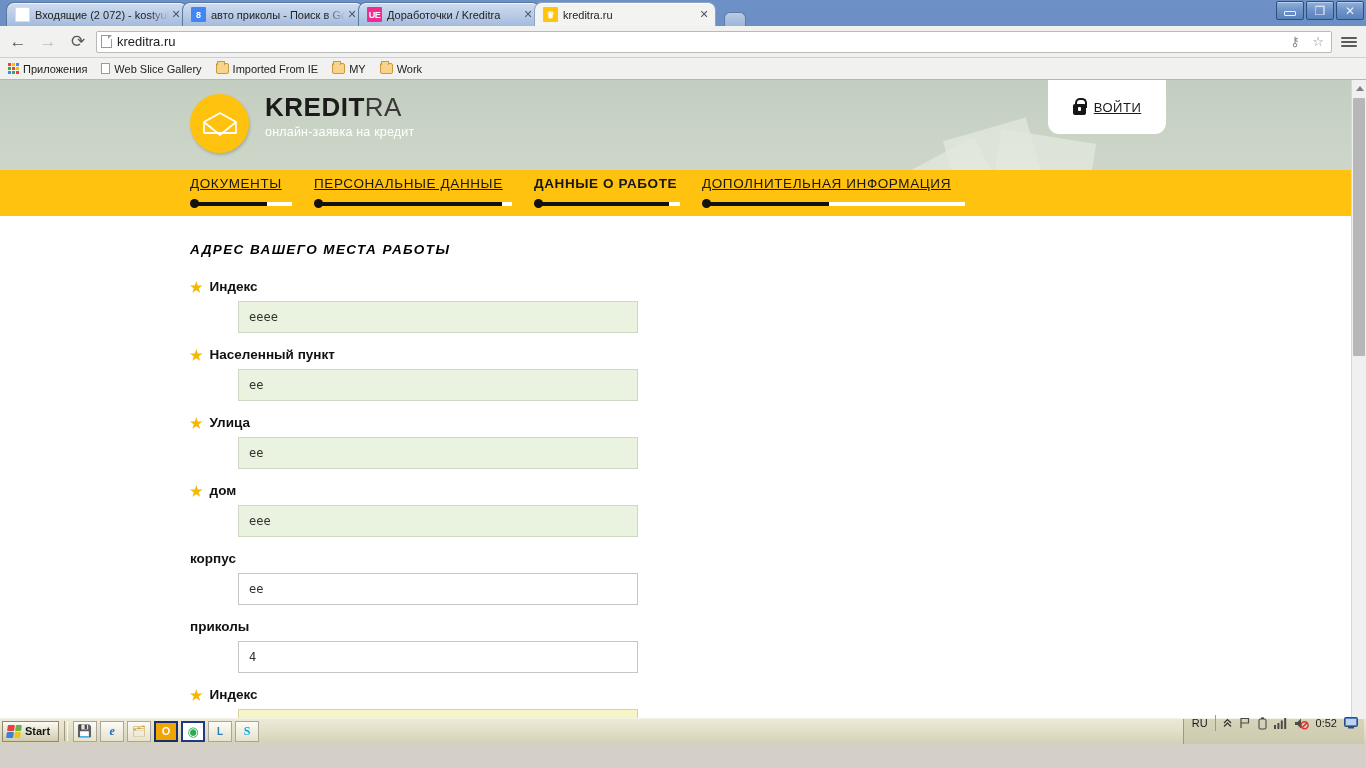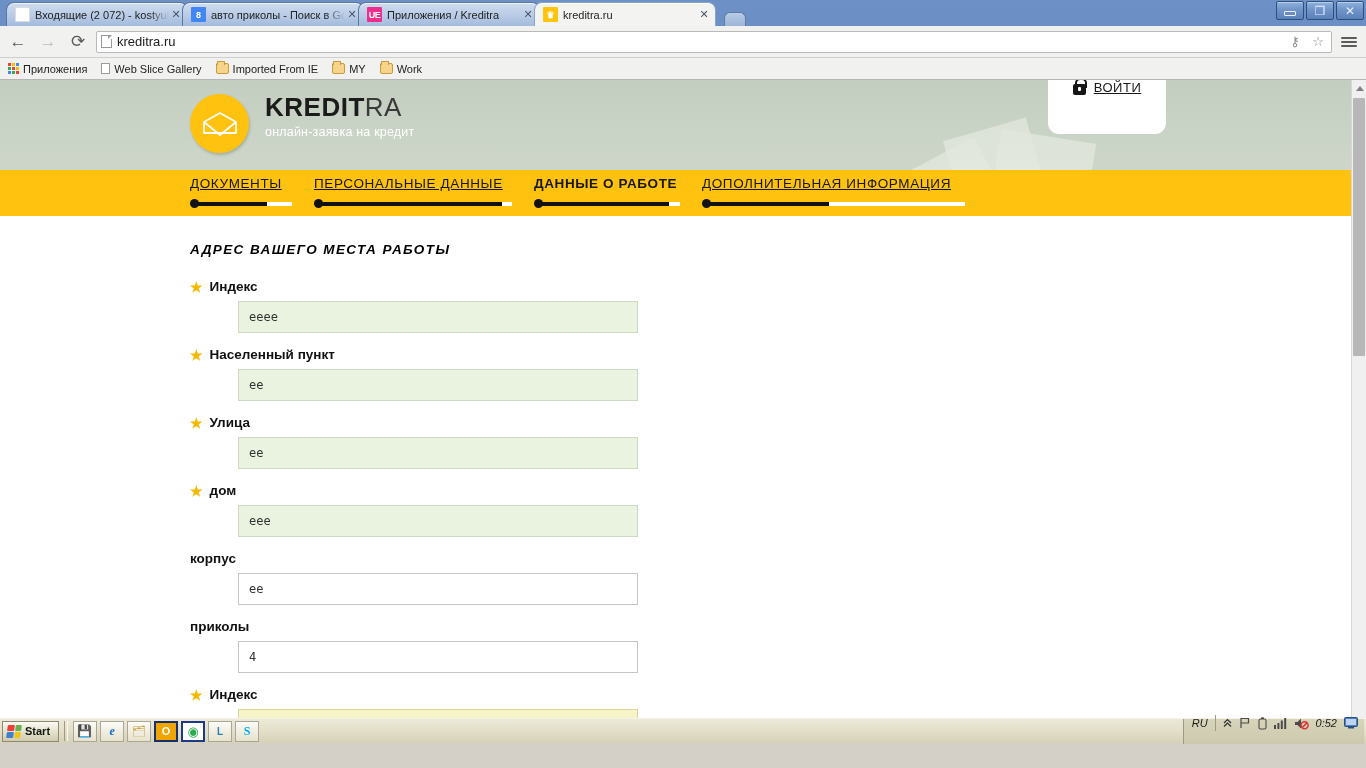--- a/index.html
+++ b/index.html
@@ -105,21 +105,21 @@
     align-items: flex-start; gap: 16px; }
   .logo-circle { width: 59px; height: 59px; border-radius: 50%; background: #ffc20e;
     display: flex; align-items: center; justify-content: center;
     box-shadow: 1px 2px 3px rgba(0,0,0,.18); }
   .brand-title { font-size: 26px; font-weight: bold; letter-spacing: .5px;
     color: #1b1b1b; line-height: 1; }
   .brand-title .light { font-weight: normal; color: #3a3a3a; }
   .brand-sub { font-size: 12.5px; color: #ffffff; margin-top: 5px; letter-spacing: .2px; }
   .login-box { position: absolute; right: 185px; top: 0; width: 118px; height: 54px;
     background: #fff; border-radius: 0 0 11px 11px; display: flex;
-    align-items: flex-start; justify-content: center; gap: 8px; }
+    align-items: center; justify-content: center; gap: 8px; }
   .lock { width: 13px; height: 11px; background: #161616; border-radius: 2px;
     position: relative; margin-top: 4px; }
   .lock::before { content:""; position:absolute; top:-6px; left:2.5px; width:8px; height:8px;
     border: 2px solid #161616; border-bottom: none; border-radius: 5px 5px 0 0; }
   .lock::after { content:""; position:absolute; top:3px; left:5px; width:3px; height:4px;
     background:#fff; border-radius: 1px; }
   .login-text { font-size: 13px; color: #1a1a1a; text-decoration: underline; letter-spacing: .5px; }
 
   
   .navbar { background: #ffc20e; height: 46px; position: relative; }
@@ -177,21 +177,21 @@
   .flagicon i:nth-child(3){background:#3f7fd0}.flagicon i:nth-child(4){background:#f0c419}
   .tb-sep { width: 4px; height: 20px; border-left: 1px solid #9d9a85;
     border-right: 1px solid #fbfaf2; margin: 0 2px; }
   .tbicon { width: 24px; height: 21px; border: 1px solid #aaa69a;
     background: linear-gradient(to bottom,#fcfbf6,#e6e2cd);
     display: flex; align-items: center; justify-content: center; font-size: 12px; }
   .tbicon.sel { border: 2px solid #1d3a8a; background: #fff; }
   .tray { margin-left: auto; display: flex; align-items: center; gap: 7px;
     height: 25px; padding: 0 6px 16px 8px;
     background: linear-gradient(to bottom,#d8d4ba,#cdc9ae);
-    border-left: 1px solid #9d9a85; font-size: 11px; color: #1a1a1a; font-style: italic; }
+    border-left: 1px solid #9d9a85; font-size: 11px; color: #1a1a1a; }
   .tray-ico { color: #3a3a3a; font-size: 11px; display:flex; align-items:center; }
 
   svg { display: block; }
 </style>
 </head>
 <body>
 
 <div class="browser-window">
 
   <div class="tabstrip">
@@ -203,21 +203,21 @@
     </div>
 
     <div class="tab">
       <span class="favicon fav-google">8</span>
       <span class="tab-title">авто приколы - Поиск в Go</span>
       <span class="tab-close">✕</span>
     </div>
 
     <div class="tab">
       <span class="favicon fav-ue">UE</span>
-      <span class="tab-title">Приложения / Kreditra</span>
+      <span class="tab-title">Доработочки / Kreditra</span>
       <span class="tab-close">✕</span>
     </div>
 
     <div class="tab active">
       <span class="favicon fav-kreditra">♛</span>
       <span class="tab-title">kreditra.ru</span>
       <span class="tab-close">✕</span>
     </div>
 
     <div class="newtab"></div>

